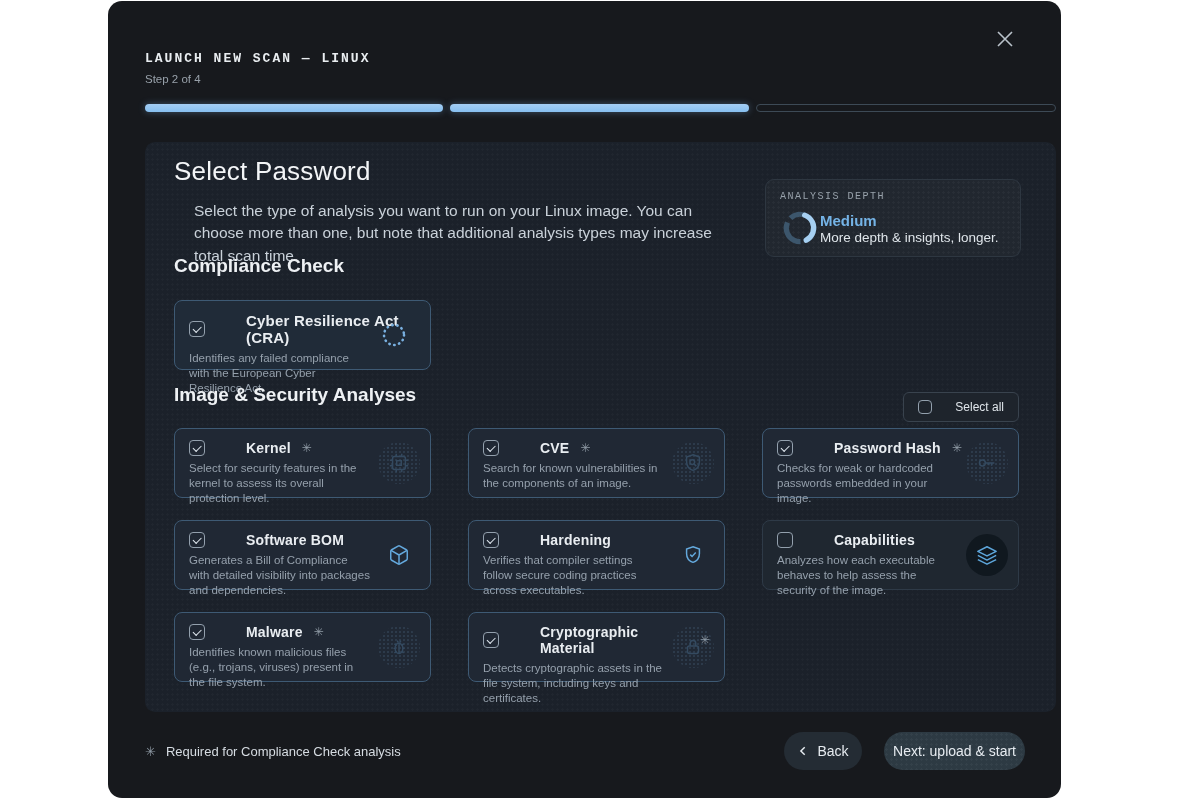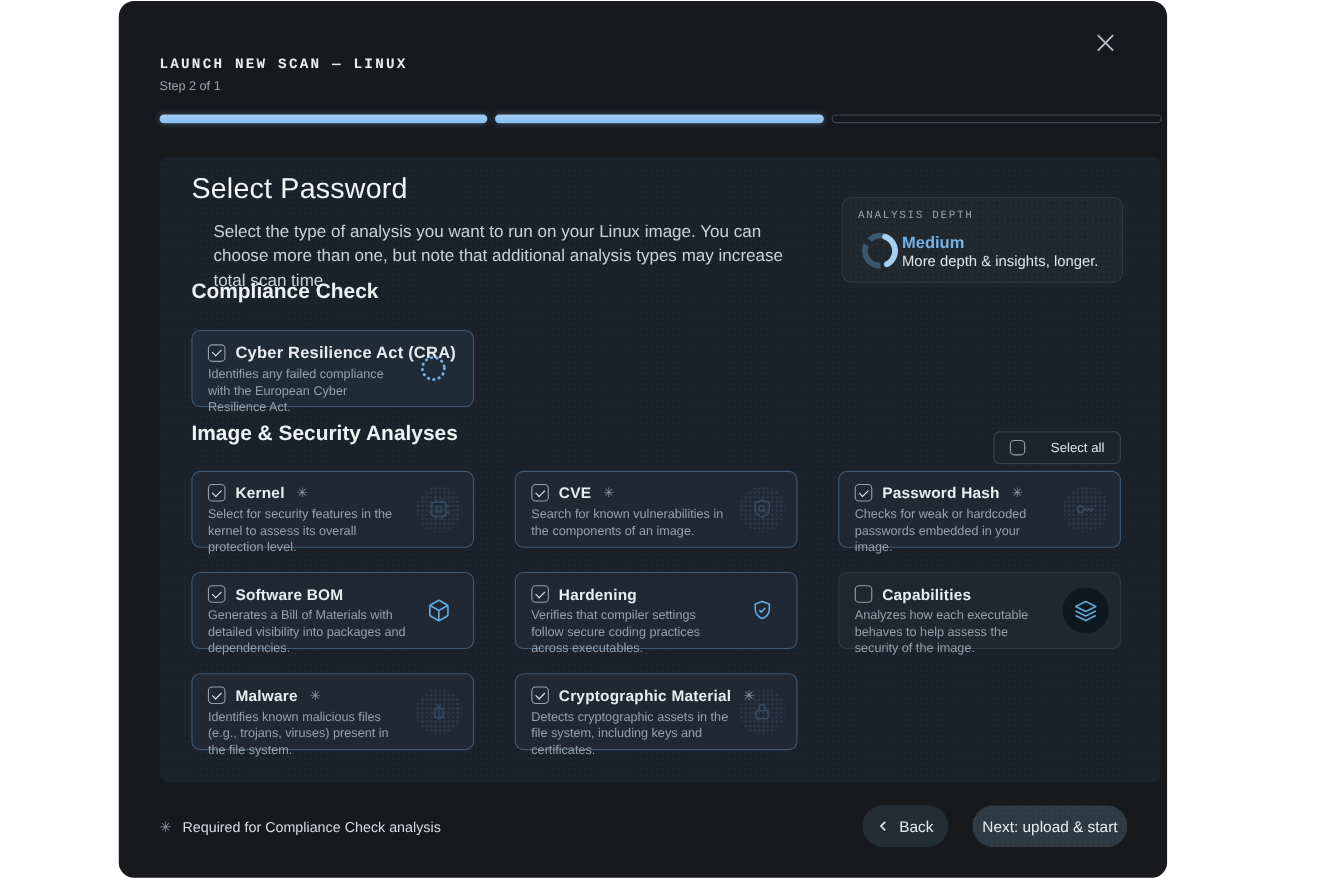--- a/index.html
+++ b/index.html
@@ -51,21 +51,21 @@
   .h2.security { top:242px; }
 
   
   .a-card {
     position:relative; width:257px; height:70px; border-radius:8px;
     background:#202834; border:1px solid #3c5possible; padding:11px 14px;
     border:1px solid #3e5a74; cursor:pointer;
   }
   .a-card.unselected { border-color:#2e3a47; background:#1f2730; }
   .card-head { display:flex; align-items:center; gap:9px; }
-  .card-label { font-size:14px; font-weight:bold; color:#e9edf1; letter-spacing:0.2px; }
+  .card-label { font-size:14px; font-weight:bold; color:#e9edf1; letter-spacing:0.2px;margin-left:32px; }
   .card-desc { margin-top:5px; padding-right:46px; font-size:11.5px; line-height:1.32; color:#95a0ac; }
 
   .cra-card { position:absolute; left:29px; top:158px; background:#202b38; }
   .cra-card .card-label { font-size:15px; }
   .cra-card .card-desc { padding-right:60px; }
 
   .grid {
     position:absolute; left:29px; top:286px;
     display:grid; grid-template-columns:repeat(3,257px); gap:22px 37px;
   }
@@ -138,21 +138,21 @@
 <div class="modal">
 
   <button class="close-btn" aria-label="close">
     <svg width="22" height="22" viewBox="0 0 22 22" stroke="currentColor" stroke-width="1.6" fill="none">
       <path d="M4 4 L18 18 M18 4 L4 18"></path>
     </svg>
   </button>
 
   <div class="hdr">
     <div class="title">LAUNCH NEW SCAN — LINUX</div>
-    <div class="step">Step 2 of 1</div>
+    <div class="step">Step 2 of 4</div>
   </div>
 
   <div class="progress">
     <div class="seg fill"></div>
     <div class="seg fill"></div>
     <div class="seg empty"></div>
   </div>
 
   <div class="panel">
 
@@ -246,21 +246,21 @@
           </svg>
         </span>
       </div>
 
       <div class="a-card">
         <div class="card-head">
           <span class="cbx checked"></span>
           <span class="card-label">Software BOM</span>
 
         </div>
-        <div class="card-desc">Generates a Bill of Materials with detailed visibility into packages and dependencies.</div>
+        <div class="card-desc">Generates a Bill of Compliance with detailed visibility into packages and dependencies.</div>
         <span class="card-icon bright">
           <svg width="22" height="22" viewBox="0 0 24 24" stroke="currentColor" stroke-width="1.6" fill="none" stroke-linejoin="round">
             <path d="M21 16V8a2 2 0 0 0-1-1.73l-7-4a2 2 0 0 0-2 0l-7 4A2 2 0 0 0 3 8v8a2 2 0 0 0 1 1.73l7 4a2 2 0 0 0 2 0l7-4A2 2 0 0 0 21 16z"></path>
             <path d="M3.3 7l8.7 5 8.7-5M12 22V12"></path>
           </svg>
         </span>
       </div>
 
       <div class="a-card">
         <div class="card-head">

